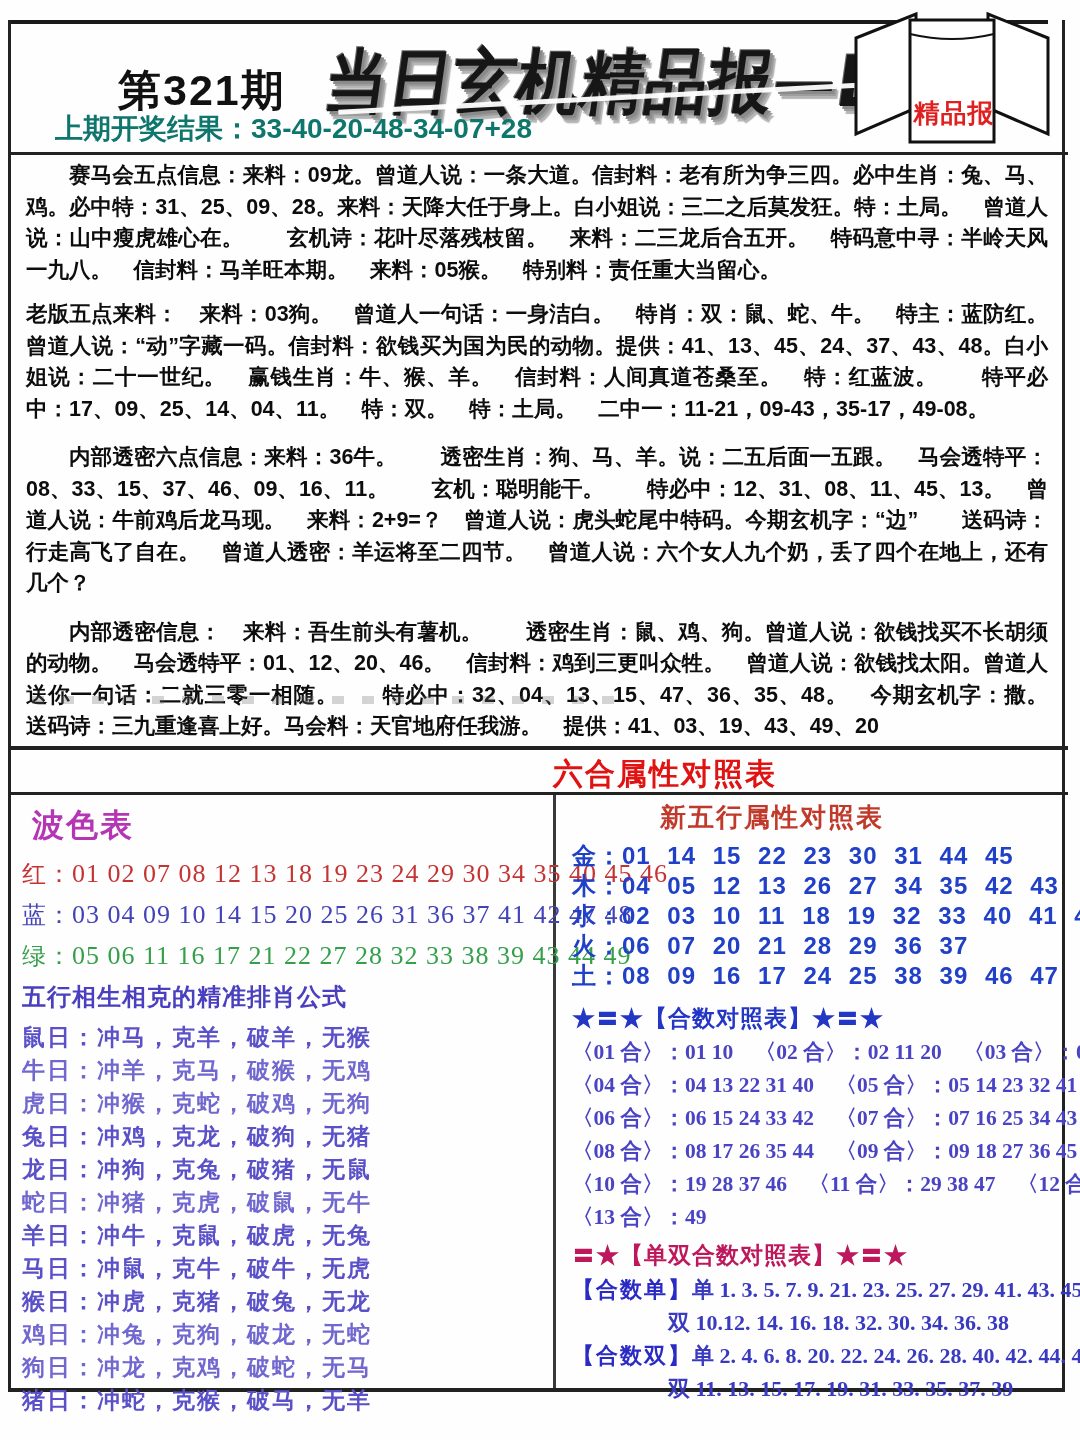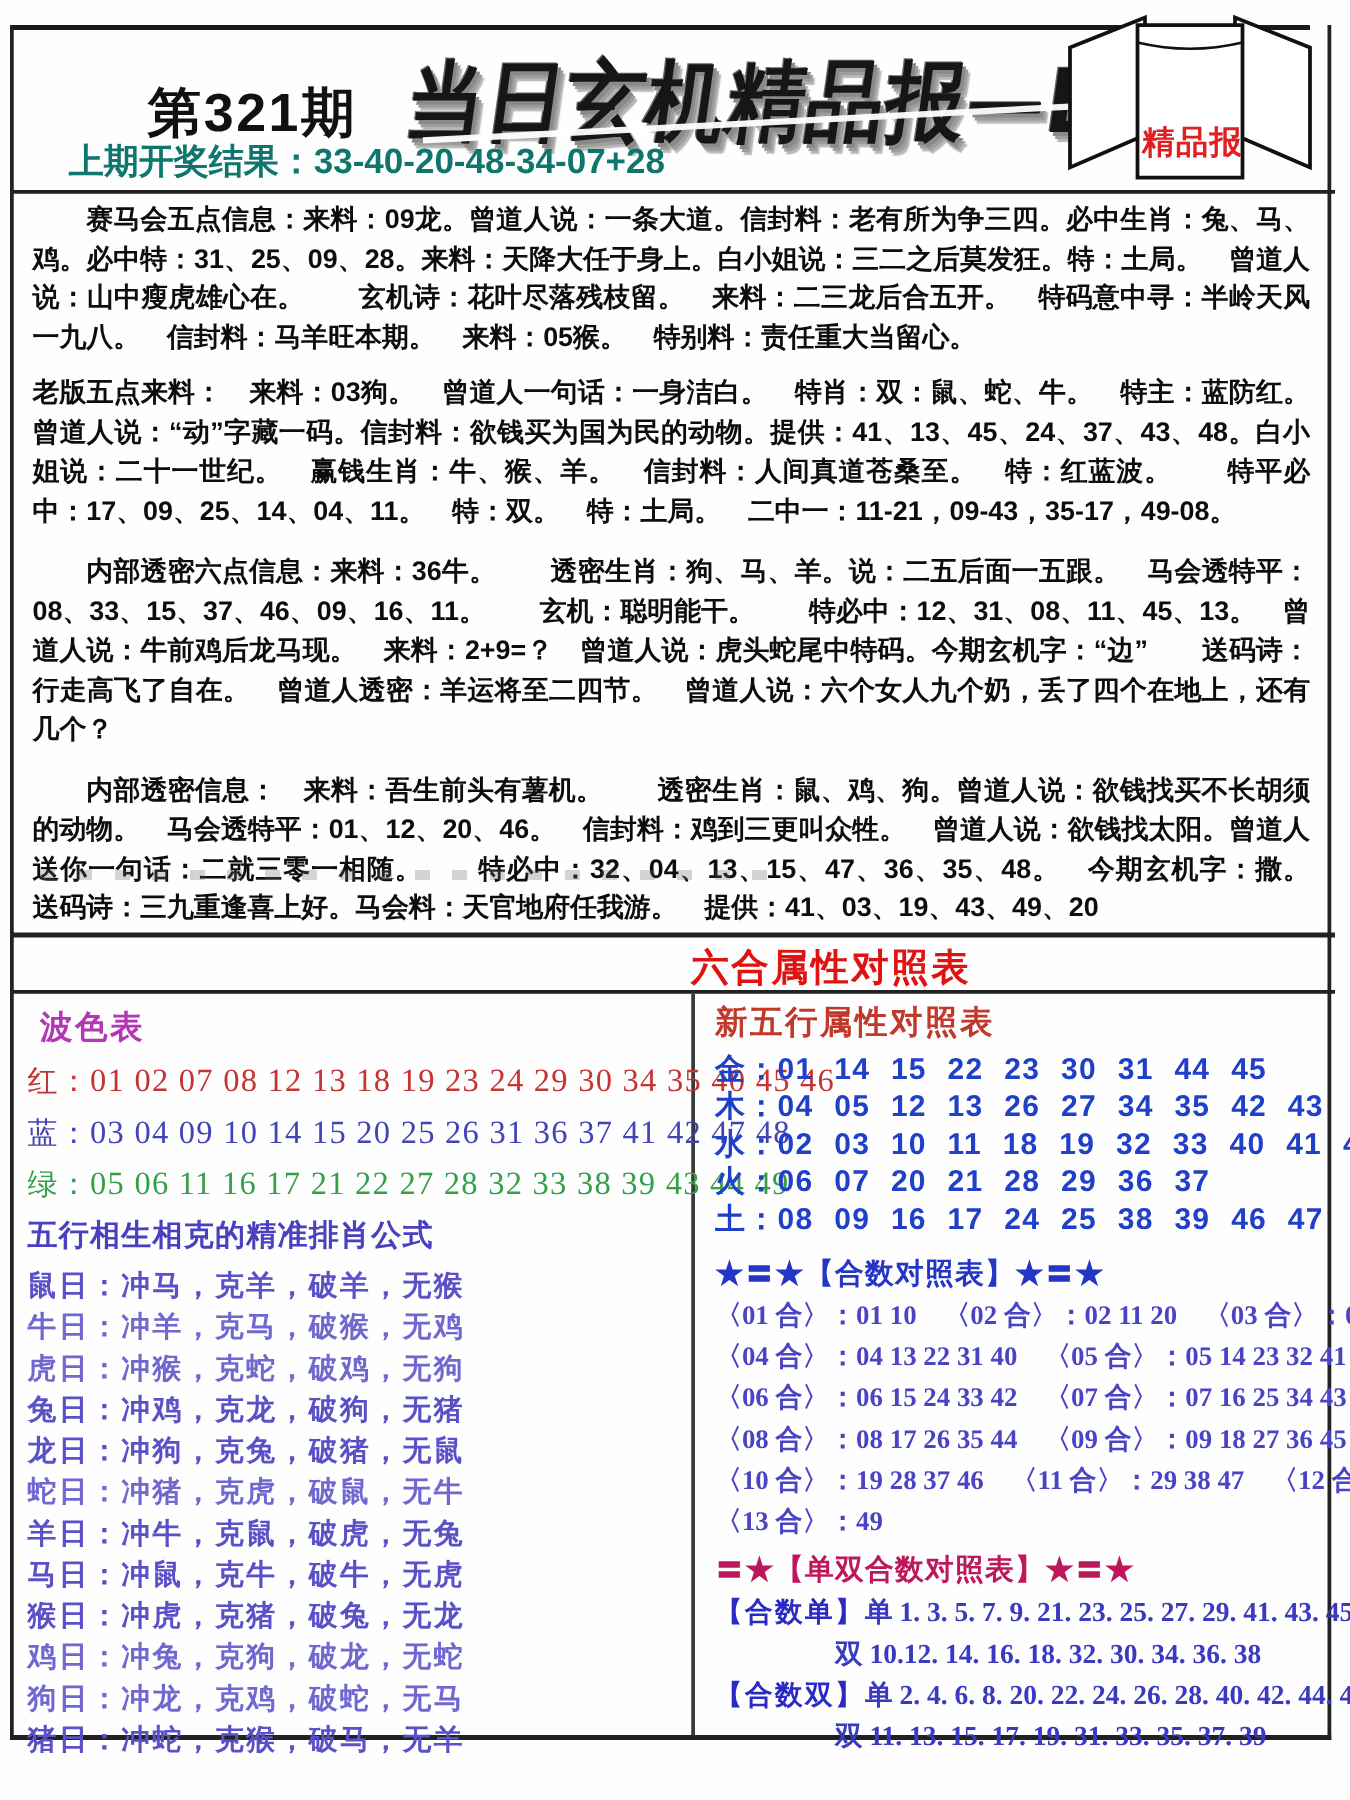--- a/index.html
+++ b/index.html
@@ -31,33 +31,33 @@
   .remnant{position:absolute;left:32px;top:696px;width:600px;height:8px;opacity:.28;
            background:repeating-linear-gradient(90deg,#666 0 12px,transparent 12px 30px);}
   
   .sec-rule-top{position:absolute;left:8px;top:746px;width:1060px;height:4px;background:#222;}
   .sec-heading{position:absolute;left:400px;top:754px;width:530px;text-align:center;
                font-size:30px;font-weight:bold;color:#e01212;letter-spacing:2px;}
   .sec-rule-bottom{position:absolute;left:8px;top:792px;width:1060px;height:3px;background:#222;}
   .col-divider{position:absolute;left:553px;top:795px;width:3px;height:593px;background:#3a3a3a;}
   
   .left-col{position:absolute;left:22px;top:800px;width:520px;}
-  .bose-title{font-size:26px;font-weight:bold;color:#b536b5;margin:4px 0 10px 10px;letter-spacing:2px;}
+  .bose-title{font-size:32px;font-weight:bold;color:#b536b5;margin:4px 0 10px 10px;letter-spacing:2px;}
   .bose-row{font-family:"Liberation Serif",serif;font-size:26px;font-weight:normal;
             letter-spacing:1px;margin-bottom:9px;white-space:nowrap;text-align:right;}
   .bose-label{font-family:"Liberation Sans",sans-serif;font-size:24px;}
   .row-red{color:#c53434;}
   .row-blue{color:#4343b8;}
   .row-green{color:#35a04a;}
   .formula-title{font-size:24px;font-weight:bold;color:#4a40bf;margin:8px 0 8px 0;letter-spacing:1px;}
   .zodiac-line{font-size:23px;font-weight:bold;color:#5a50c8;line-height:33px;letter-spacing:2px;white-space:nowrap;}
   .blurry{filter:blur(0.55px);opacity:.86;}
   
   .right-col{position:absolute;left:572px;top:800px;width:494px;}
-  .wuxing-title{width:400px;text-align:left;font-size:26px;font-weight:bold;color:#c0392b;
+  .wuxing-title{width:400px;text-align:center;font-size:26px;font-weight:bold;color:#c0392b;
                 margin-bottom:6px;letter-spacing:2px;}
   .wuxing-row{font-size:24px;font-weight:bold;color:#2040c8;line-height:30px;
               letter-spacing:1px;word-spacing:9px;white-space:nowrap;}
   .wuxing-label{word-spacing:0;}
   .hesu-title{margin:12px 0 2px 0;font-size:23px;font-weight:bold;color:#2336c6;letter-spacing:1px;}
   .hesu-line{font-family:"Liberation Serif",serif;font-size:21.5px;font-weight:bold;color:#4a44c4;
              line-height:33px;white-space:nowrap;}
   .ds-title{margin:6px 0 2px 0;font-size:23px;font-weight:bold;color:#be185d;letter-spacing:1px;}
   .ds-line{font-size:22px;font-weight:bold;color:#3a3ac0;line-height:33px;white-space:nowrap;}
   .ds-line .head{font-family:"Liberation Sans",sans-serif;color:#2a2ac4;letter-spacing:2px;}

